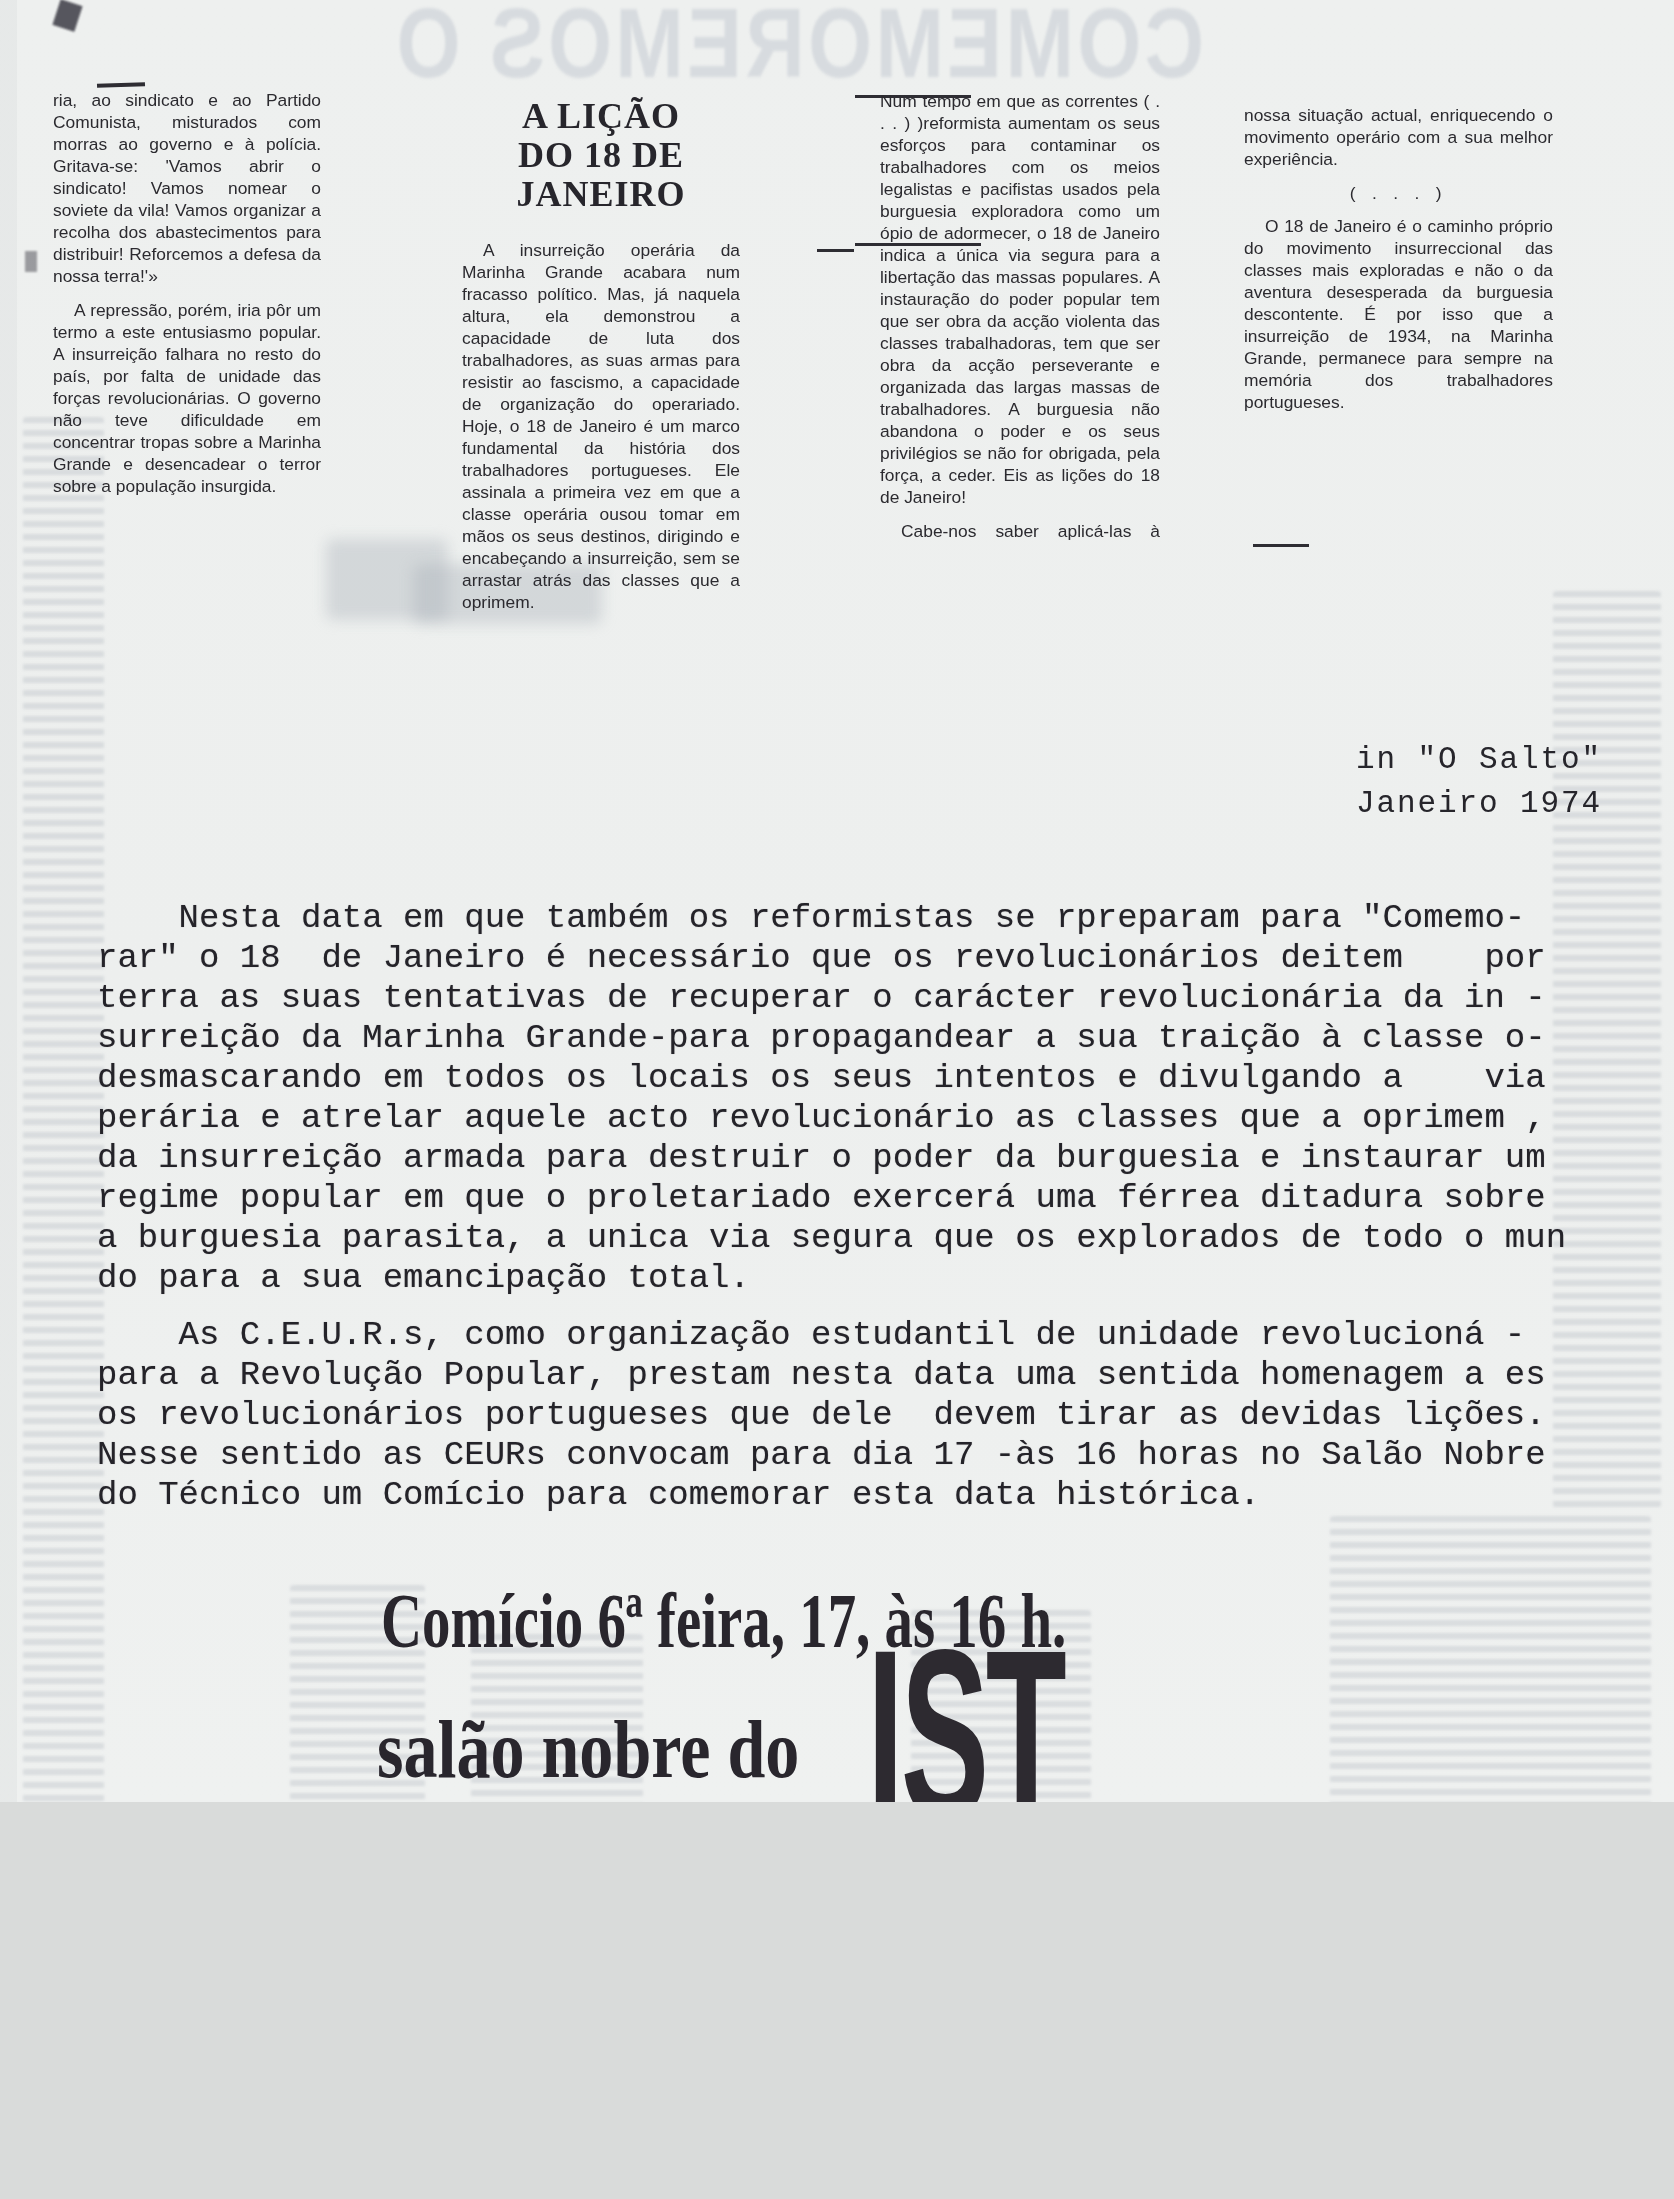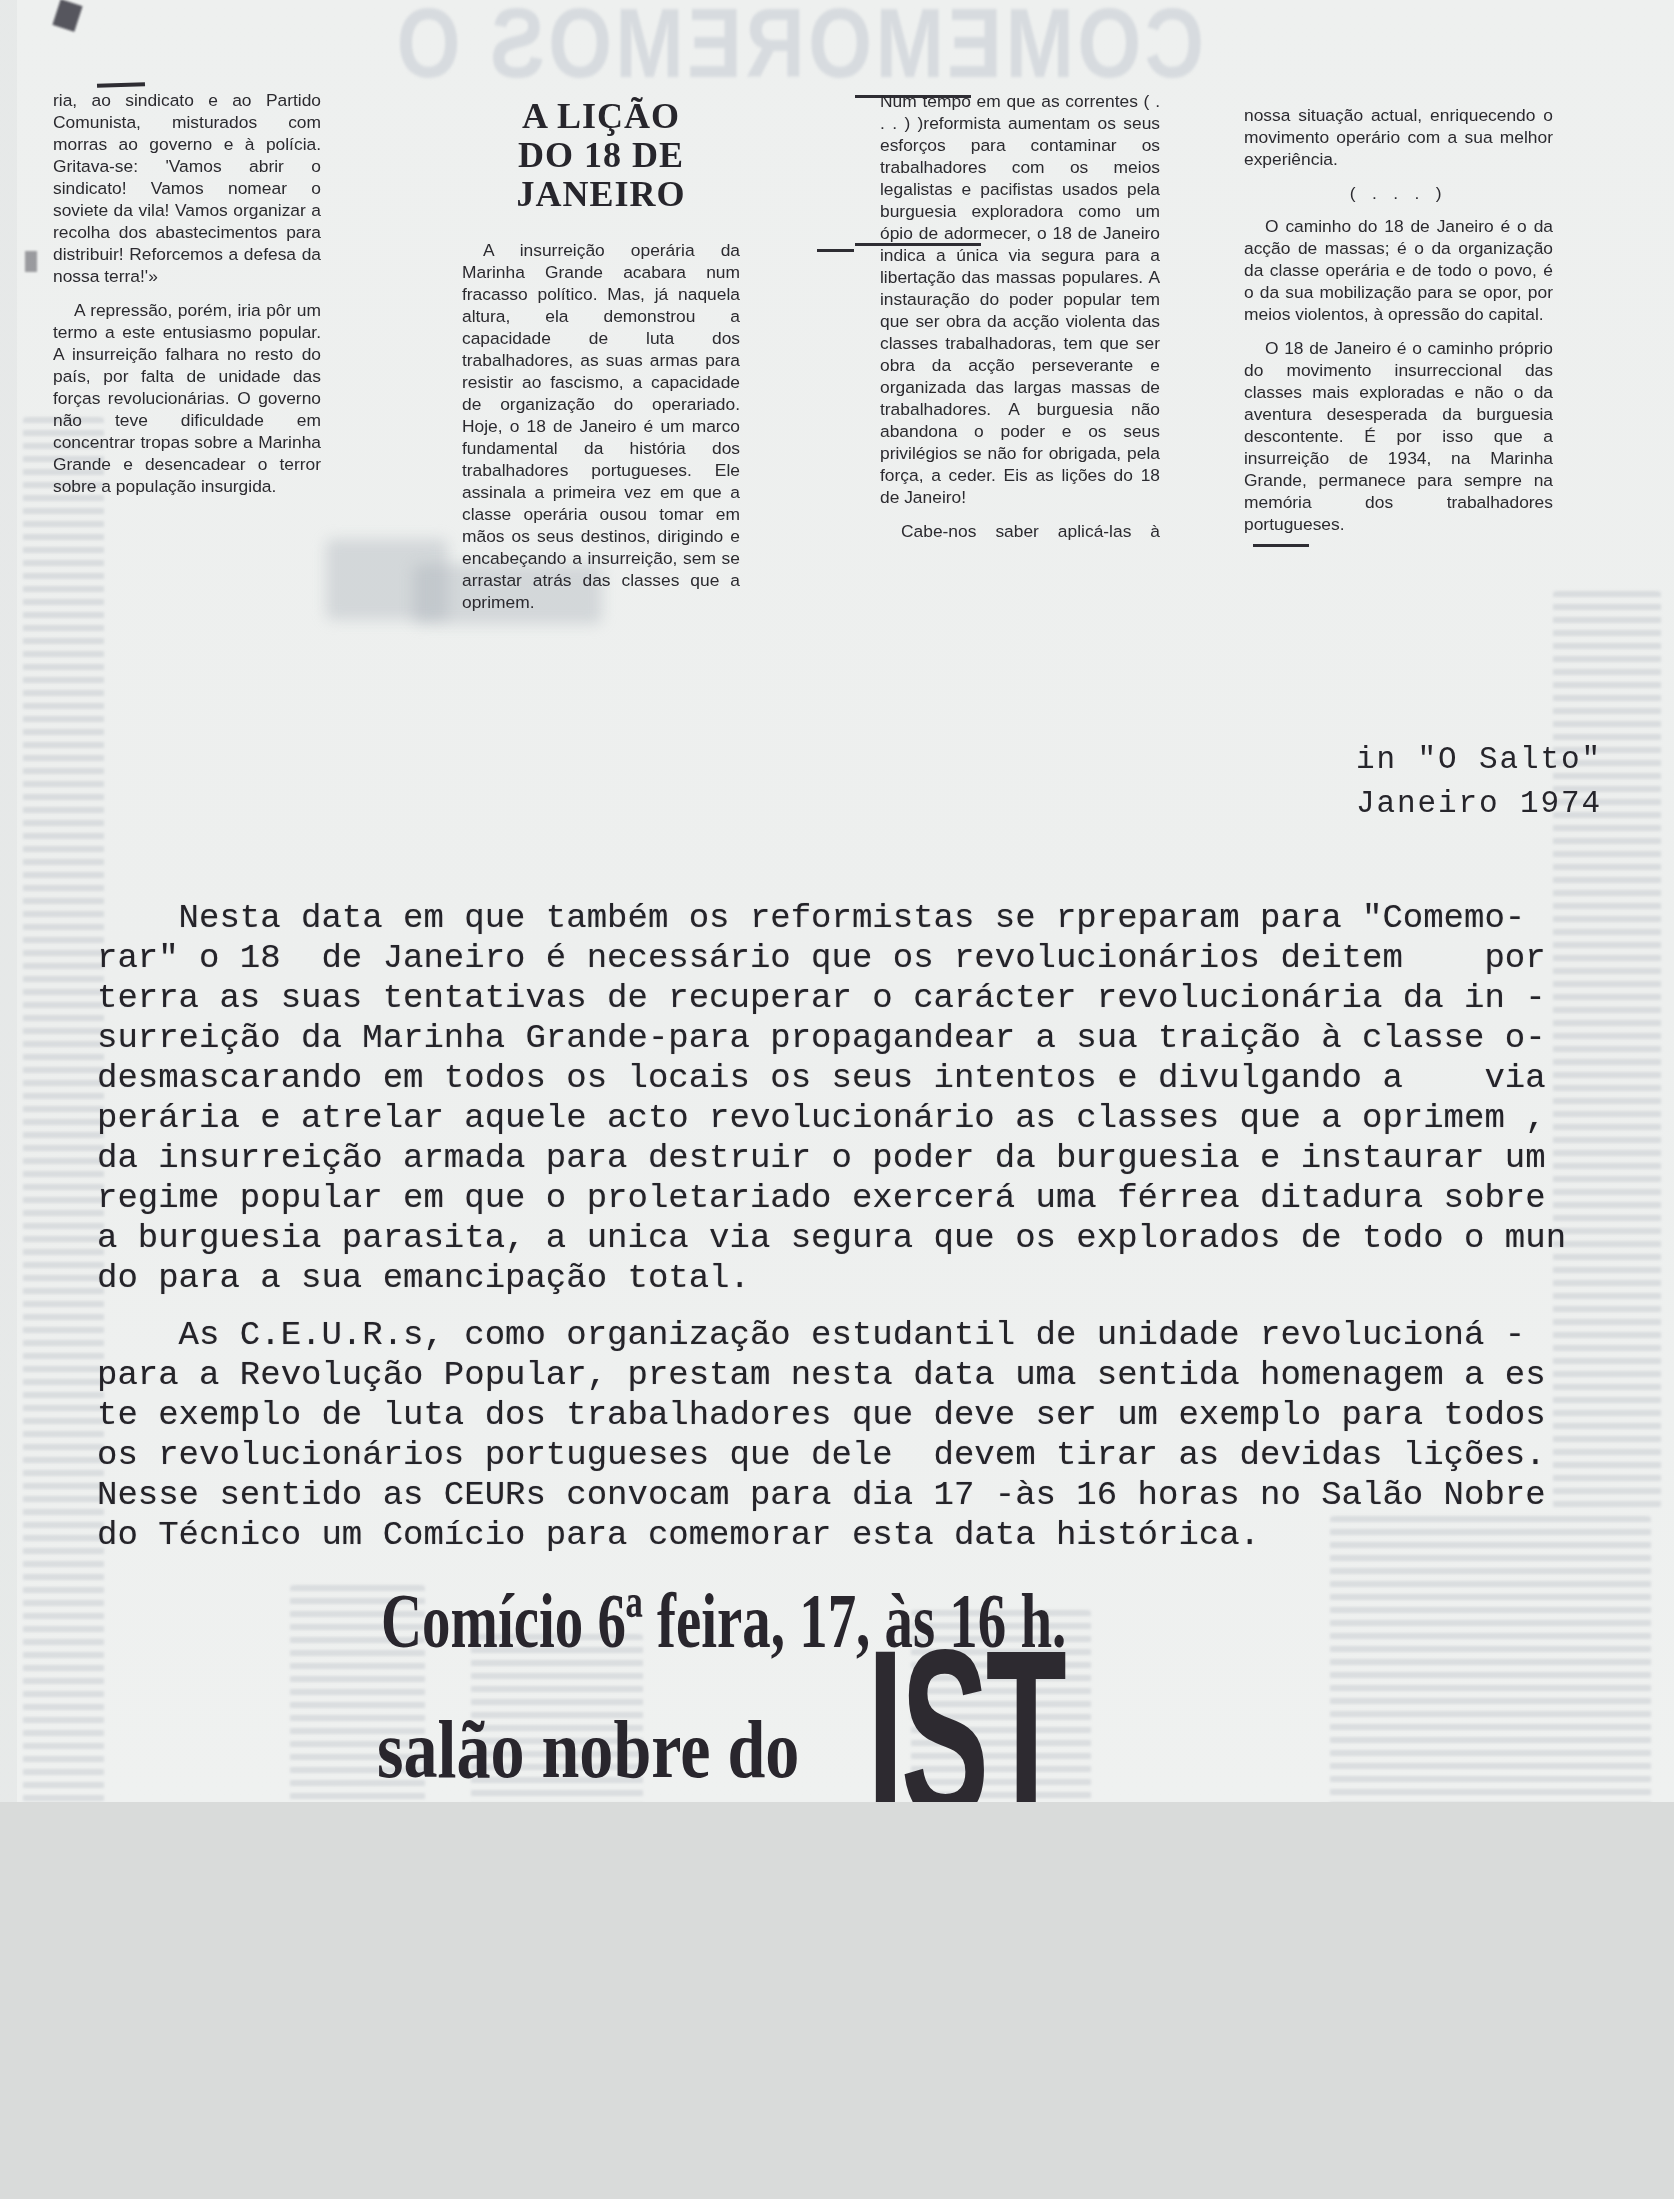--- a/index.html
+++ b/index.html
@@ -152,21 +152,20 @@
   </div>
 
   <div class="col col3">
     <p>Num tempo em que as correntes ( . . . ) )reformista aumentam os seus esforços para contaminar os trabalhadores com os meios legalistas e pacifistas usados pela burguesia exploradora como um ópio de adormecer, o 18 de Janeiro indica a única via segura para a libertação das massas populares. A instauração do poder popular tem que ser obra da acção violenta das classes trabalhadoras, tem que ser obra da acção perseverante e organizada das largas massas de trabalhadores. A burguesia não abandona o poder e os seus privilégios se não for obrigada, pela força, a ceder. Eis as lições do 18 de Janeiro!</p>
     <p class="ind spread">Cabe-nos saber aplicá-las à</p>
   </div>
 
   <div class="col col4">
     <p>nossa situação actual, enriquecendo o movimento operário com a sua melhor experiência.</p>
     <div class="ellipsis-line">( . . . )</div>
-    <p class="ind">O caminho do 18 de Janeiro é o da acção de massas; é o da organização da classe operária e de todo o povo, é o da sua mobilização para se opor, por meios violentos, à opressão do capital.</p>
     <p class="ind">O 18 de Janeiro é o caminho próprio do movimento insurreccional das classes mais exploradas e não o da aventura desesperada da burguesia descontente. É por isso que a insurreição de 1934, na Marinha Grande, permanece para sempre na memória dos trabalhadores portugueses.</p>
   </div>
 
   <div class="attribution">
     <div>in "O Salto"</div>
     <div>Janeiro 1974</div>
   </div>
 
   <div class="tw tw-p1">
       <div class="tw-line">    Nesta data em que também os reformistas se rpreparam para "Comemo-</div>
@@ -176,21 +175,20 @@
       <div class="tw-line">desmascarando em todos os locais os seus intentos e divulgando a    via</div>
       <div class="tw-line">perária e atrelar aquele acto revolucionário as classes que a oprimem ,</div>
       <div class="tw-line">da insurreição armada para destruir o poder da burguesia e instaurar um</div>
       <div class="tw-line">regime popular em que o proletariado exercerá uma férrea ditadura sobre</div>
       <div class="tw-line">a burguesia parasita, a unica via segura que os explorados de todo o mun</div>
       <div class="tw-line">do para a sua emancipação total.</div>
     </div>
   <div class="tw tw-p2">
       <div class="tw-line">    As C.E.U.R.s, como organização estudantil de unidade revolucioná -</div>
       <div class="tw-line">para a Revolução Popular, prestam nesta data uma sentida homenagem a es</div>
-      <div class="tw-line">te exemplo de luta dos trabalhadores que deve ser um exemplo para todos</div>
       <div class="tw-line">os revolucionários portugueses que dele  devem tirar as devidas lições.</div>
       <div class="tw-line">Nesse sentido as CEURs convocam para dia 17 -às 16 horas no Salão Nobre</div>
       <div class="tw-line">do Técnico um Comício para comemorar esta data histórica.</div>
     </div>
 
   <div class="poster-line1">Comício  6ª feira, 17, às 16 h.</div>
   <div class="poster-line2">salão nobre do</div>
   <div class="poster-ist">IST</div>
 
   <div class="rule f-rule-top"></div>

